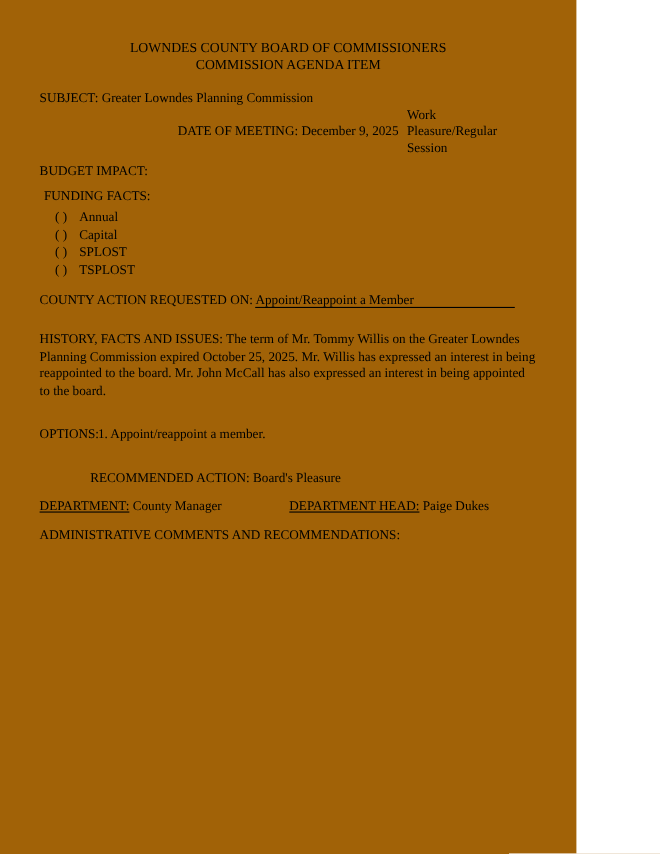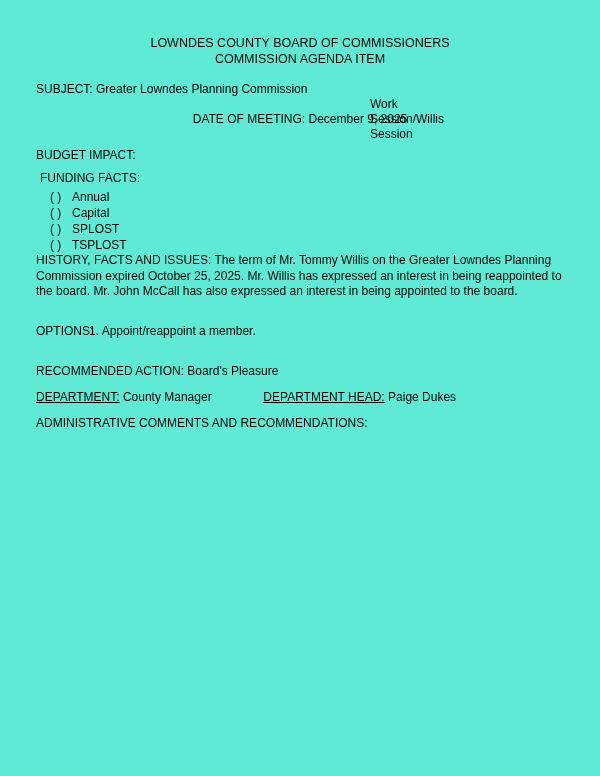--- a/index.html
+++ b/index.html
@@ -4,45 +4,46 @@
 <style>
   * { margin:0; padding:0; box-sizing:border-box; }
   html,body { background:#ffffff; }
   body {
     width:600px; height:776px;
     font-family:"Liberation Sans", sans-serif;
     font-size:12px; color:#000; overflow:hidden;
   }
   .page {
     position:relative;
-    width:600px; height:776px;
+    width:524px; height:776px;
     padding:35px 36px 0 36px;
-    background:#5eead4;
+    background:#a16207;
+    font-family:Liberation Serif, serif;
   }
   .title-block { text-align:center; line-height:16px; font-size:12.5px; }
   .line { line-height:16px; }
   .subject-line { margin-top:14px; }
   .date-line { margin-top:14px;text-align:center; }
   .session-block {
     position:absolute; left:370px; top:97px; width:100px;
     white-space:pre-line; line-height:15px;
   }
   .budget-line { margin-top:20px; }
   .funding-label { margin-top:7px; padding-left:4px; }
   .funding-list { margin-top:3px; padding-left:14px; }
   .funding-item { line-height:16px; }
   .funding-item .mark { display:inline-block; width:22px; }
   .county-action { margin-top:11px; }
   .action-underline { border-bottom:1px solid #000; padding-right:92px; }
-  .history-para { margin-top:0; line-height:15.5px; }
+  .history-para { margin-top:21px; line-height:15.5px; }
   .options-row { margin-top:23px; display:flex; }
   .options-label { width:53px; flex-shrink:0; line-height:16px; }
   .options-items .opt { line-height:16px; }
   .options-items .opt + .opt { margin-left:2px; }
-  .recommended-line { margin-top:24px; }
+  .recommended-line { margin-top:24px;margin-left:46px; }
   .dept-row { margin-top:10px; }
   .dept-left { display:inline-block; width:224px; }
   .admin-line { margin-top:10px; }
   .u { text-decoration:underline; }
 </style>
 </head>
 <body>
 
 <div class="page">
 
@@ -50,21 +51,21 @@
     <div class="line">LOWNDES COUNTY BOARD OF COMMISSIONERS</div>
     <div class="line">COMMISSION AGENDA ITEM</div>
   </div>
 
   <div class="line subject-line">
     <span>SUBJECT:</span>
     <span>Greater Lowndes Planning Commission</span>
   </div>
 
   <div class="session-block">Work
-Session/Willis
+Pleasure/Regular
 Session</div>
 
   <div class="line date-line">
     <span>DATE OF MEETING:</span>
     <span>December 9, 2025</span>
   </div>
 
   <div class="line budget-line">
     <span>BUDGET IMPACT:</span>
   </div>
@@ -81,20 +82,24 @@
       <span class="mark">( )</span><span>Capital</span>
     </div>
     <div class="funding-item">
       <span class="mark">( )</span><span>SPLOST</span>
     </div>
     <div class="funding-item">
       <span class="mark">( )</span><span>TSPLOST</span>
     </div>
   </div>
 
+  <div class="line county-action">
+    <span>COUNTY ACTION REQUESTED ON:</span>
+    <span class="action-underline">Appoint/Reappoint a Member</span>
+  </div>
 
   <p class="history-para">
     <span>HISTORY, FACTS AND ISSUES:</span>
     <span>The term of Mr. Tommy Willis on the Greater Lowndes Planning Commission expired October 25, 2025. Mr. Willis has expressed an interest in being reappointed to the board. Mr. John McCall has also expressed an interest in being appointed to the board.</span>
   </p>
 
   <div class="options-row">
     <div class="options-label">OPTIONS:</div>
     <div class="options-items">
       <div class="opt">1. Appoint/reappoint a member.</div>

